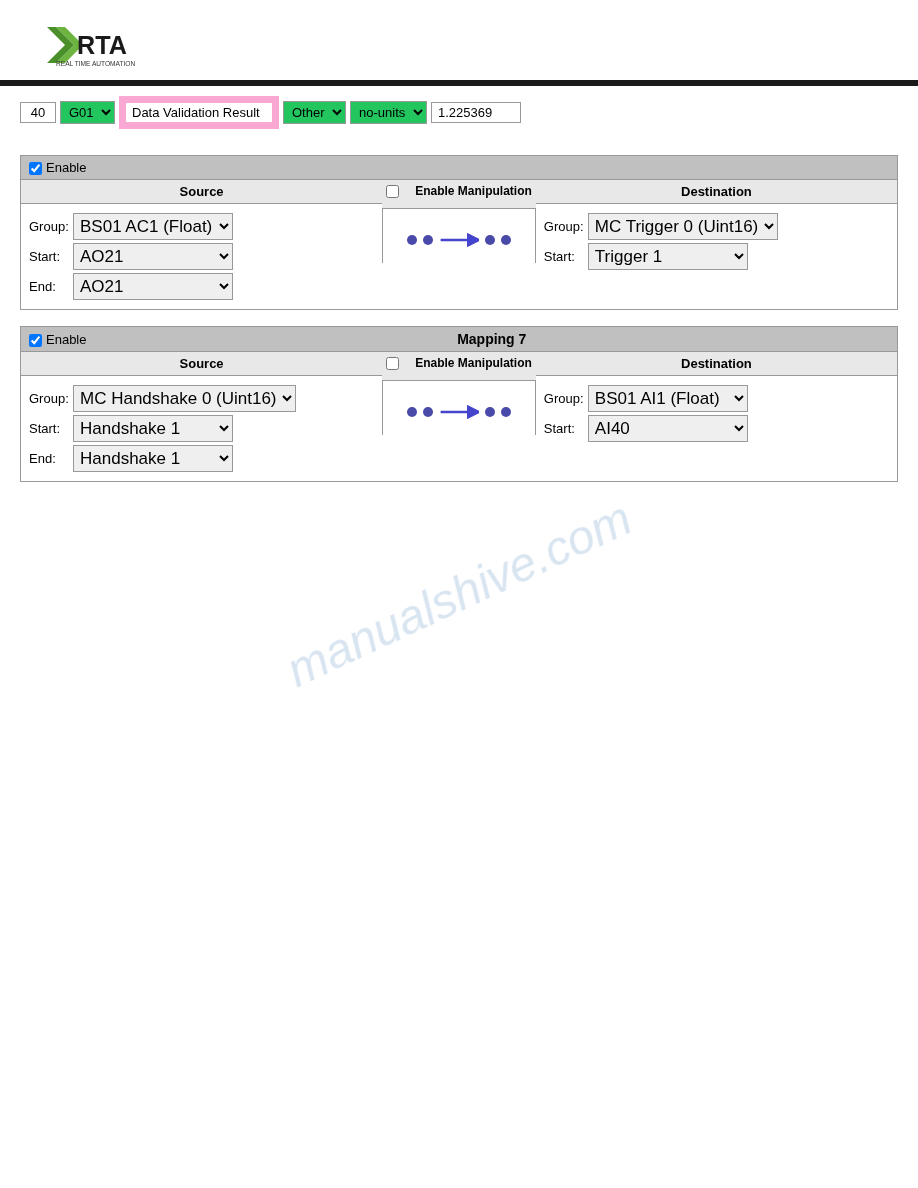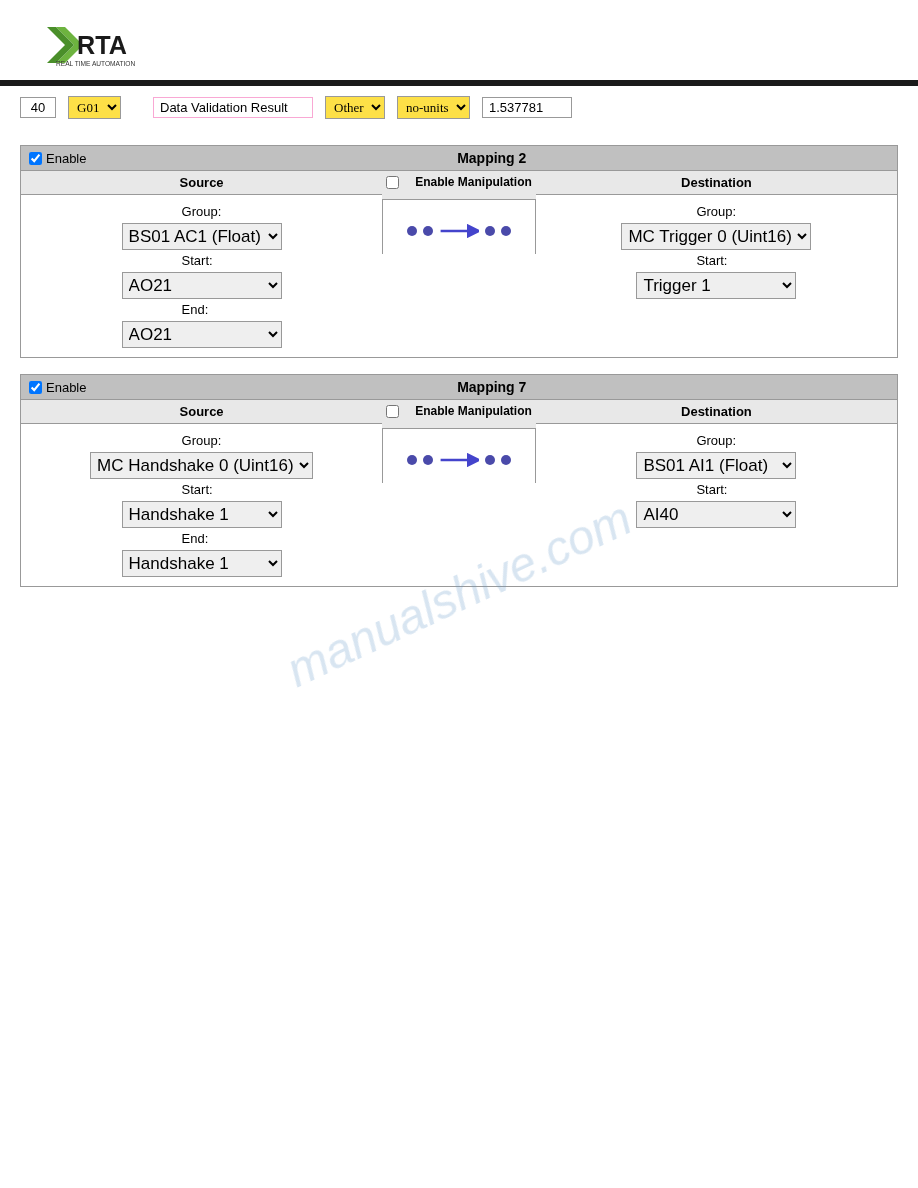--- a/index.html
+++ b/index.html
@@ -5,39 +5,39 @@
     * { box-sizing: border-box; margin: 0; padding: 0; }
     body { font-family: Arial, sans-serif; font-size: 13px; background: #fff; color: #000; }
 
     
     .header { padding: 10px 20px 0 20px; display: flex; align-items: center; }
     .logo-container { display: flex; flex-direction: column; align-items: center; }
     .logo-svg { width: 120px; height: 70px; }
     .header-bar { height: 6px; background: #1a1a1a; margin: 0; }
 
     
-    .top-row { display: flex; align-items: center; padding: 10px 20px; gap: 12px; }
+    .top-row { display: flex; align-items: center; padding: 10px 20px; gap: 4px; }
     .top-row .num-box { border: 1px solid #999; padding: 2px 6px; min-width: 36px; text-align: center; background: #fff; }
-    .top-row select { border: 1px solid #999; padding: 2px 4px; background: #fde047; font-size: 13px; font-family: Liberation Serif, serif; }
-    .top-row .label-box { border: 1px solid #f9a8d4; padding: 2px 6px; background: #fff; min-width: 160px; margin-left: 20px; }
+    .top-row select { border: 1px solid #999; padding: 2px 4px; background: #22c55e; font-size: 13px; }
+    .top-row .label-box { border: 7px solid #f9a8d4; padding: 2px 6px; background: #fff; min-width: 160px; }
     .top-row .value-box { border: 1px solid #999; padding: 2px 6px; background: #fff; min-width: 90px; }
 
     
     .mapping-card { border: 1px solid #999; margin: 16px 20px; }
     .mapping-header { background: #c0c0c0; display: flex; align-items: center; padding: 4px 8px; gap: 8px; }
-    .mapping-header .enable-cb { display: flex; align-items: center; gap: 4px; }
+    .mapping-header .enable-cb { display: flex; align-items: flex-end; gap: 4px; }
     .mapping-title { flex: 1; text-align: center; font-weight: bold; font-size: 14px; }
 
     .mapping-cols { display: grid; grid-template-columns: 1fr auto 1fr; border-top: 1px solid #999; }
     .col-source, .col-dest { padding: 6px 8px; }
     .col-manip { display: flex; flex-direction: column; align-items: center; justify-content: center; padding: 8px 16px; border-left: 1px solid #999; border-right: 1px solid #999; }
 
     .col-header { text-align: center; font-weight: bold; padding: 4px; border-bottom: 1px solid #999; background: #e8e8e8; }
 
-    .field-row { display: flex; align-items: center; gap: 4px; margin: 3px 0; flex-direction: column; }
+    .field-row { display: flex; align-items: center; gap: 4px; margin: 3px 0; }
     .field-label { min-width: 40px; }
     .field-row select { border: 1px solid #999; padding: 2px 2px; font-size: 17px; min-width: 160px; }
 
     .end-text { margin: 3px 0; font-size: 13px; }
 
     
     .arrow-area { display: flex; align-items: center; gap: 6px; margin-top: 8px; }
     .dot { width: 10px; height: 10px; border-radius: 50%; background: #4a4aaa; display: inline-block; }
     .arrow-svg { width: 40px; height: 30px; }
 
@@ -78,30 +78,29 @@
 </div>
 
 <div class="header-bar"></div>
 
 <div class="top-row">
   <div class="num-box">40</div>
   <select><option selected="">G01</option></select>
   <div class="label-box">Data Validation Result</div>
   <select><option selected="">Other</option></select>
   <select><option selected="">no-units</option></select>
-  <div class="value-box">1.537781</div>
+  <div class="value-box">1.225369</div>
 </div>
 
 <div class="mapping-card">
   <div class="mapping-header">
     <div class="enable-cb">
       <input type="checkbox" checked="" style="">
       <span>Enable</span>
     </div>
-    <div class="mapping-title">Mapping 2</div>
   </div>
   <div class="mapping-cols">
 
     <div>
       <div class="col-header">Source</div>
       <div class="col-source">
         <div class="field-row">
           <span class="field-label">Group:</span>
           <select><option selected="">BS01 AC1 (Float)</option></select>
         </div>

